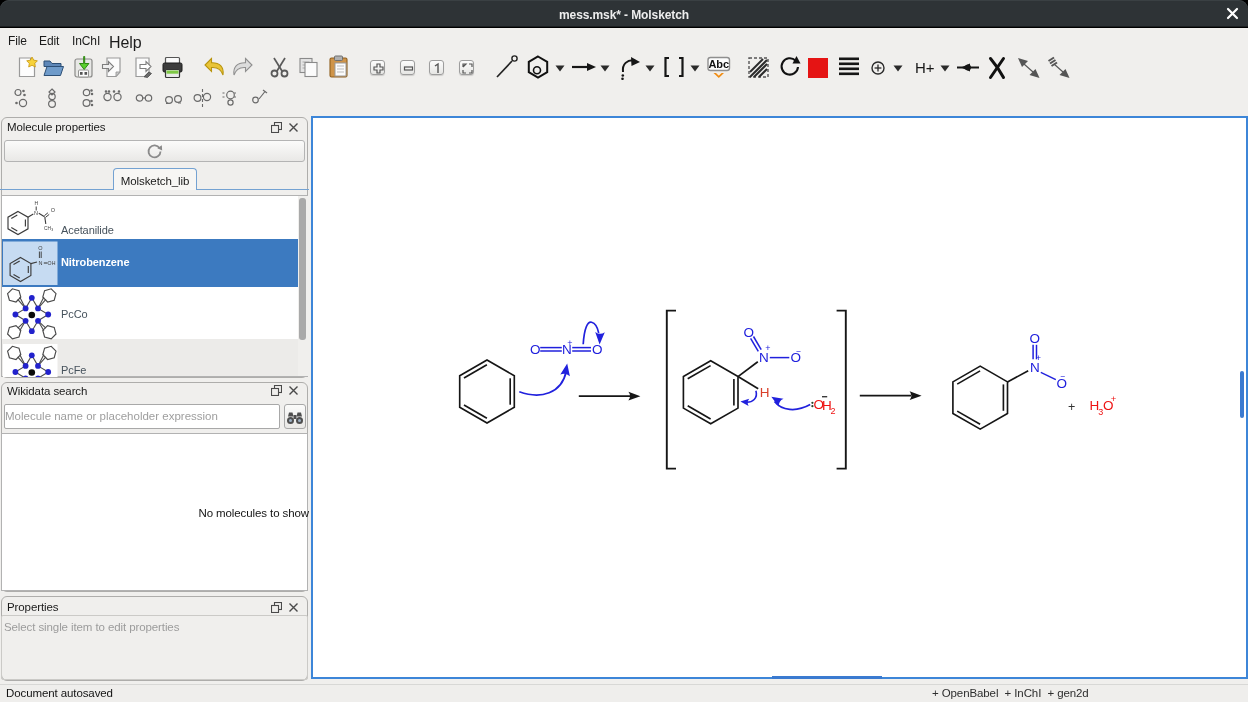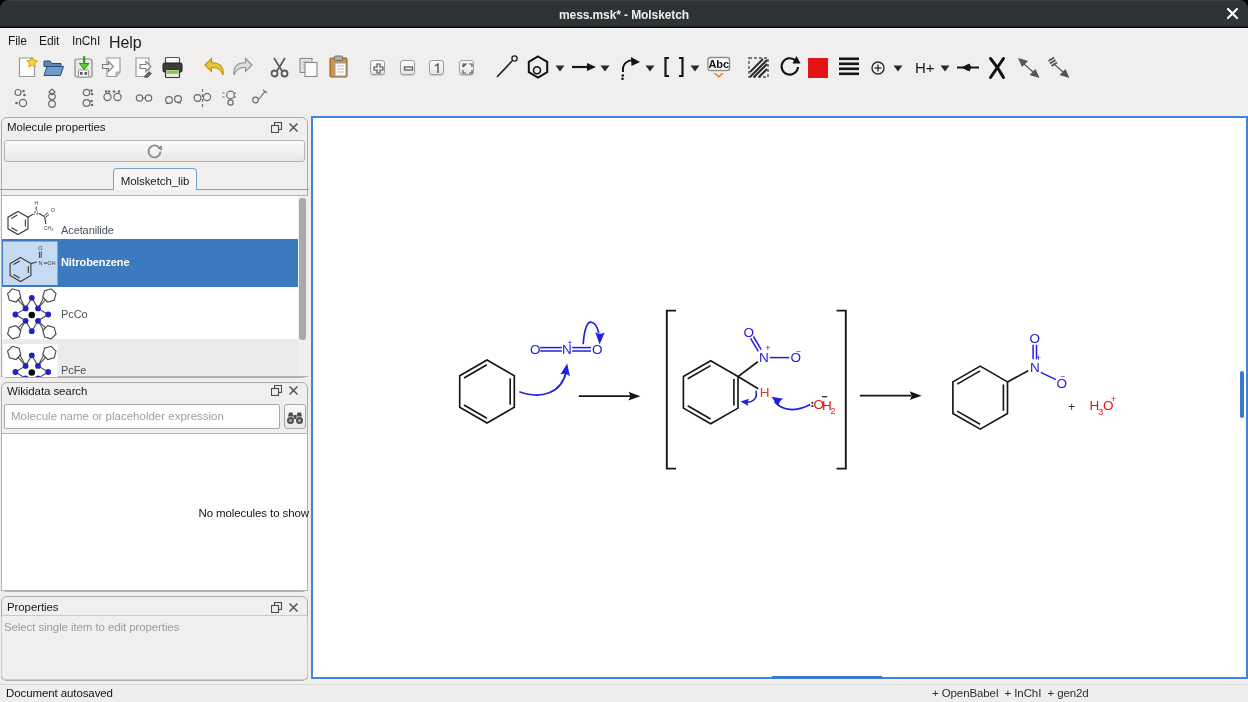--- a/index.html
+++ b/index.html
@@ -396,21 +396,21 @@
 
 <div class="abs ui" style="left:7px;top:385px">Wikidata search</div>
 <svg style="position:absolute;left:271px;top:385px" width="11" height="11">
     <rect x="3.5" y="0.5" width="7" height="7" fill="none" stroke="#4a4a4a" stroke-width="1.1"></rect>
     <rect x="0.5" y="3.5" width="7" height="7" fill="#f0efed" stroke="#4a4a4a" stroke-width="1.1"></rect>
   </svg>
 <svg style="position:absolute;left:288px;top:385px" width="11" height="11">
     <path d="M1.5,1.5 L9.5,9.5 M9.5,1.5 L1.5,9.5" stroke="#4a4a4a" stroke-width="1.4"></path>
   </svg>
 <div class="abs" style="left:4px;top:404px;width:276px;height:25px;background:#fff;border:1px solid #a8a8a8;border-radius:2px;
- line-height:23px;padding-left:6px;color:#9e9e9e;font-size:11.5px">Molecule name or placeholder expression</div>
+ line-height:23px;color:#9e9e9e;font-size:11.5px">Molecule name or placeholder expression</div>
 <div class="abs" style="left:284px;top:404px;width:22px;height:25px;border:1px solid #a8a8a8;border-radius:3px;
  background:linear-gradient(#fbfbfa,#e9e8e6);text-align:center;padding-top:6px"><svg width="18" height="14" viewBox="0 0 18 14">
 <g fill="#4f4f4f">
         <path d="M3,1.5 h3.5 l1,4 h-5.5 z"></path>
         <path d="M11.5,1.5 h3.5 l1,4 h-5.5 z"></path>
 <circle cx="4.5" cy="9.5" r="3.5"></circle>
         <circle cx="13.5" cy="9.5" r="3.5"></circle>
 <rect x="7.5" y="4" width="3" height="4"></rect>
       </g>
 <circle cx="4.5" cy="9.5" r="1.5" fill="#9db0c4"></circle>

